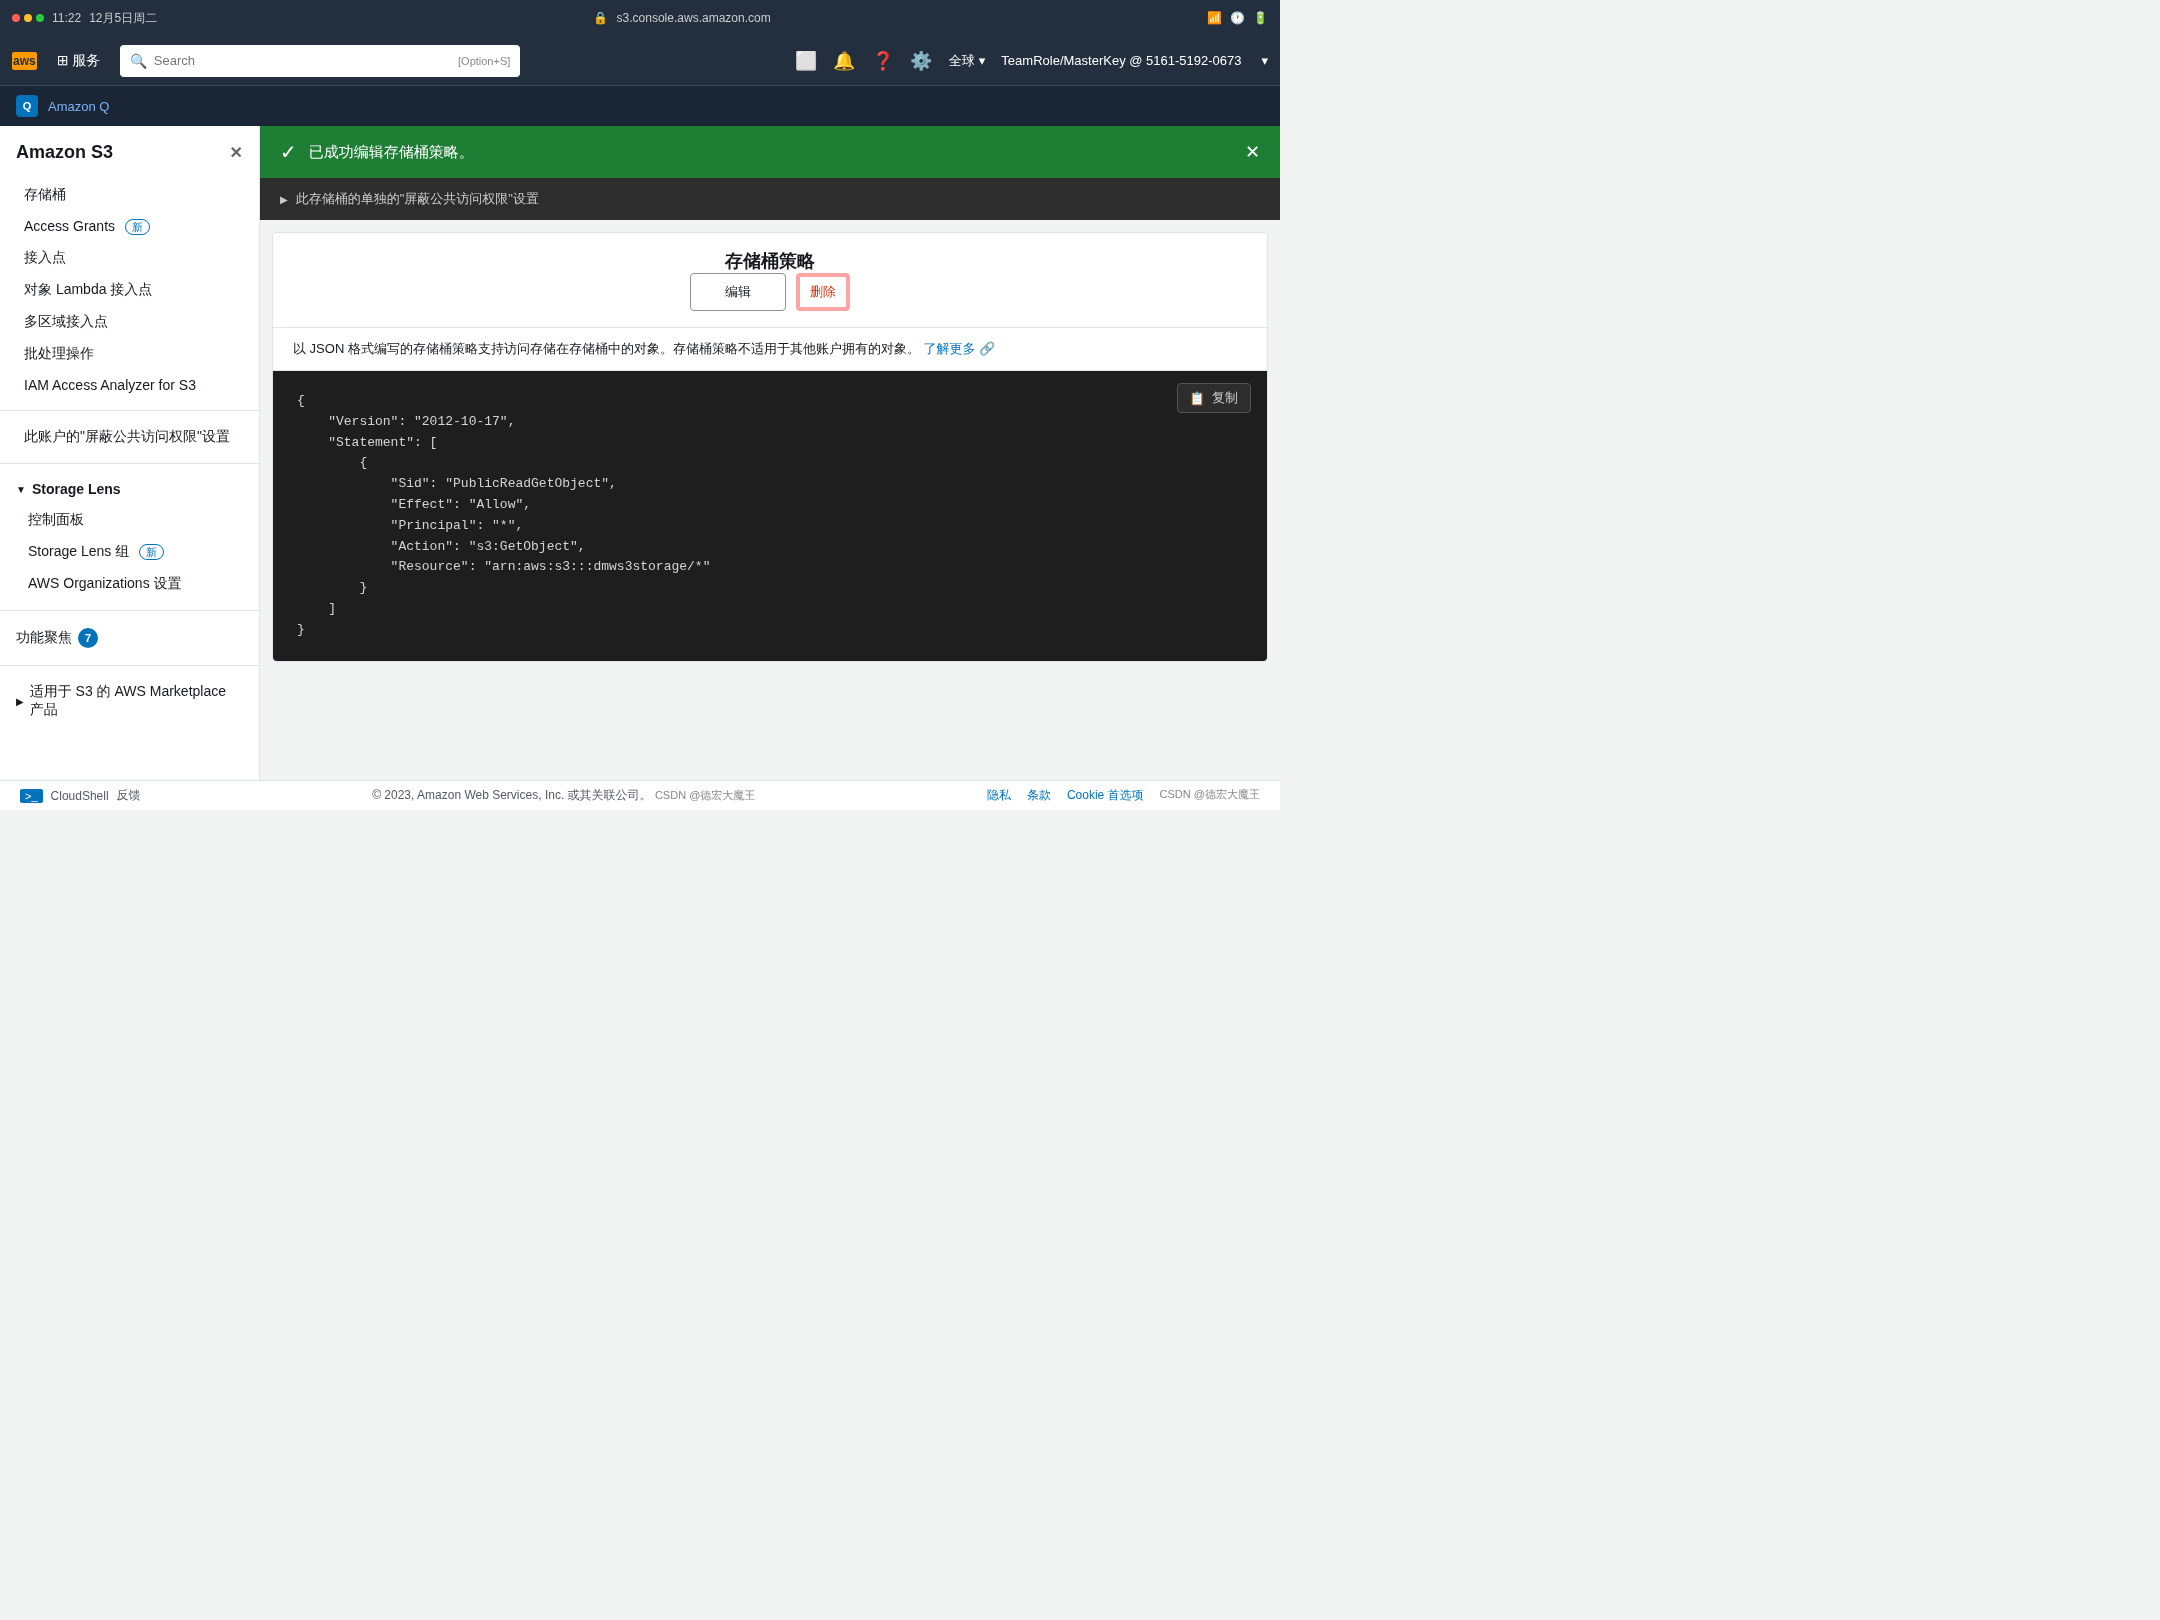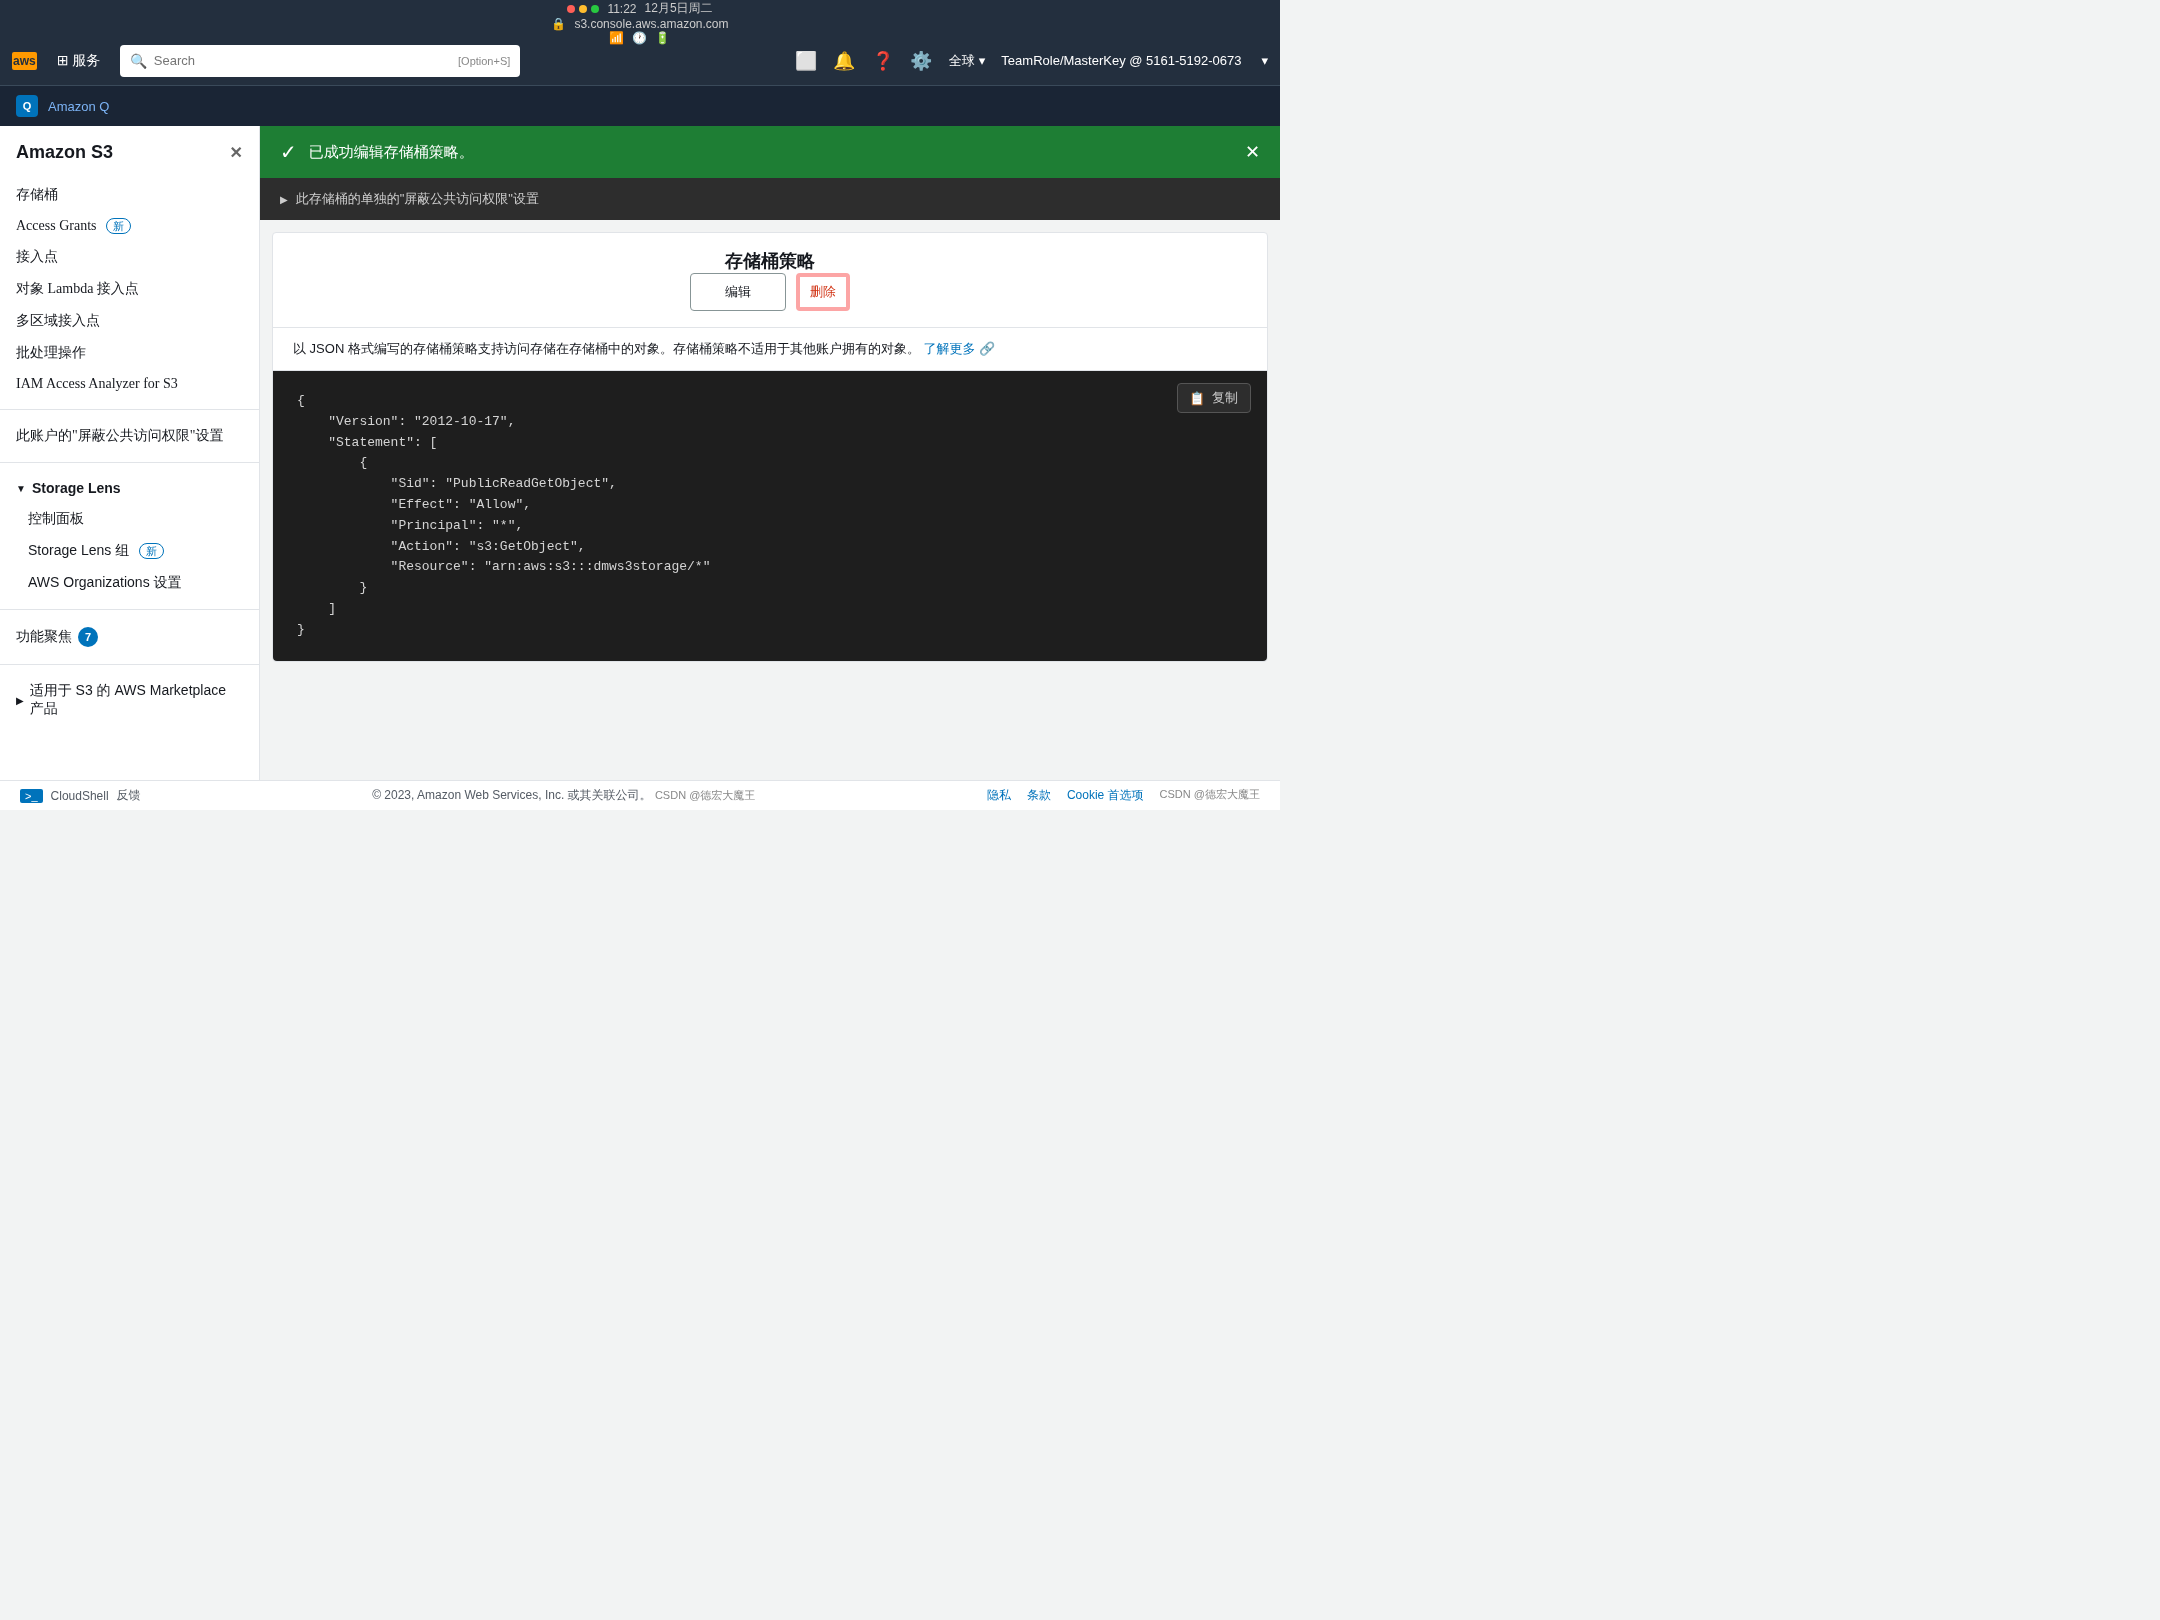--- a/index.html
+++ b/index.html
@@ -16,21 +16,20 @@
     
     .top-bar {
       background: #232f3e;
       height: 36px;
       display: flex;
       align-items: center;
       justify-content: space-between;
       padding: 0 12px;
       color: #fff;
       font-size: 12px;
-      flex-direction: column;
     }
     .top-bar-center {
       display: flex;
       align-items: center;
       gap: 8px;
       color: #ccc;
       font-size: 12px;
     }
     .top-bar-left { display: flex; align-items: center; gap: 8px; color: #ccc; }
     .top-bar-right { display: flex; align-items: center; gap: 8px; color: #ccc; }
@@ -167,25 +166,24 @@
     }
     .sidebar-close {
       cursor: pointer;
       color: #666;
       font-size: 16px;
     }
     .sidebar-nav {
       list-style: none;
     }
     .sidebar-nav li {
-      padding: 7px 16px;
+      padding: 7px 24px;
       font-size: 14px;
       color: #16191f;
       cursor: pointer;
-      font-family: Liberation Serif, serif;
     }
     .sidebar-badge-new {
       background: transparent;
       color: #0073bb;
       font-size: 11px;
       border: 1px solid #0073bb;
       border-radius: 10px;
       padding: 1px 6px;
       margin-left: 6px;
     }

